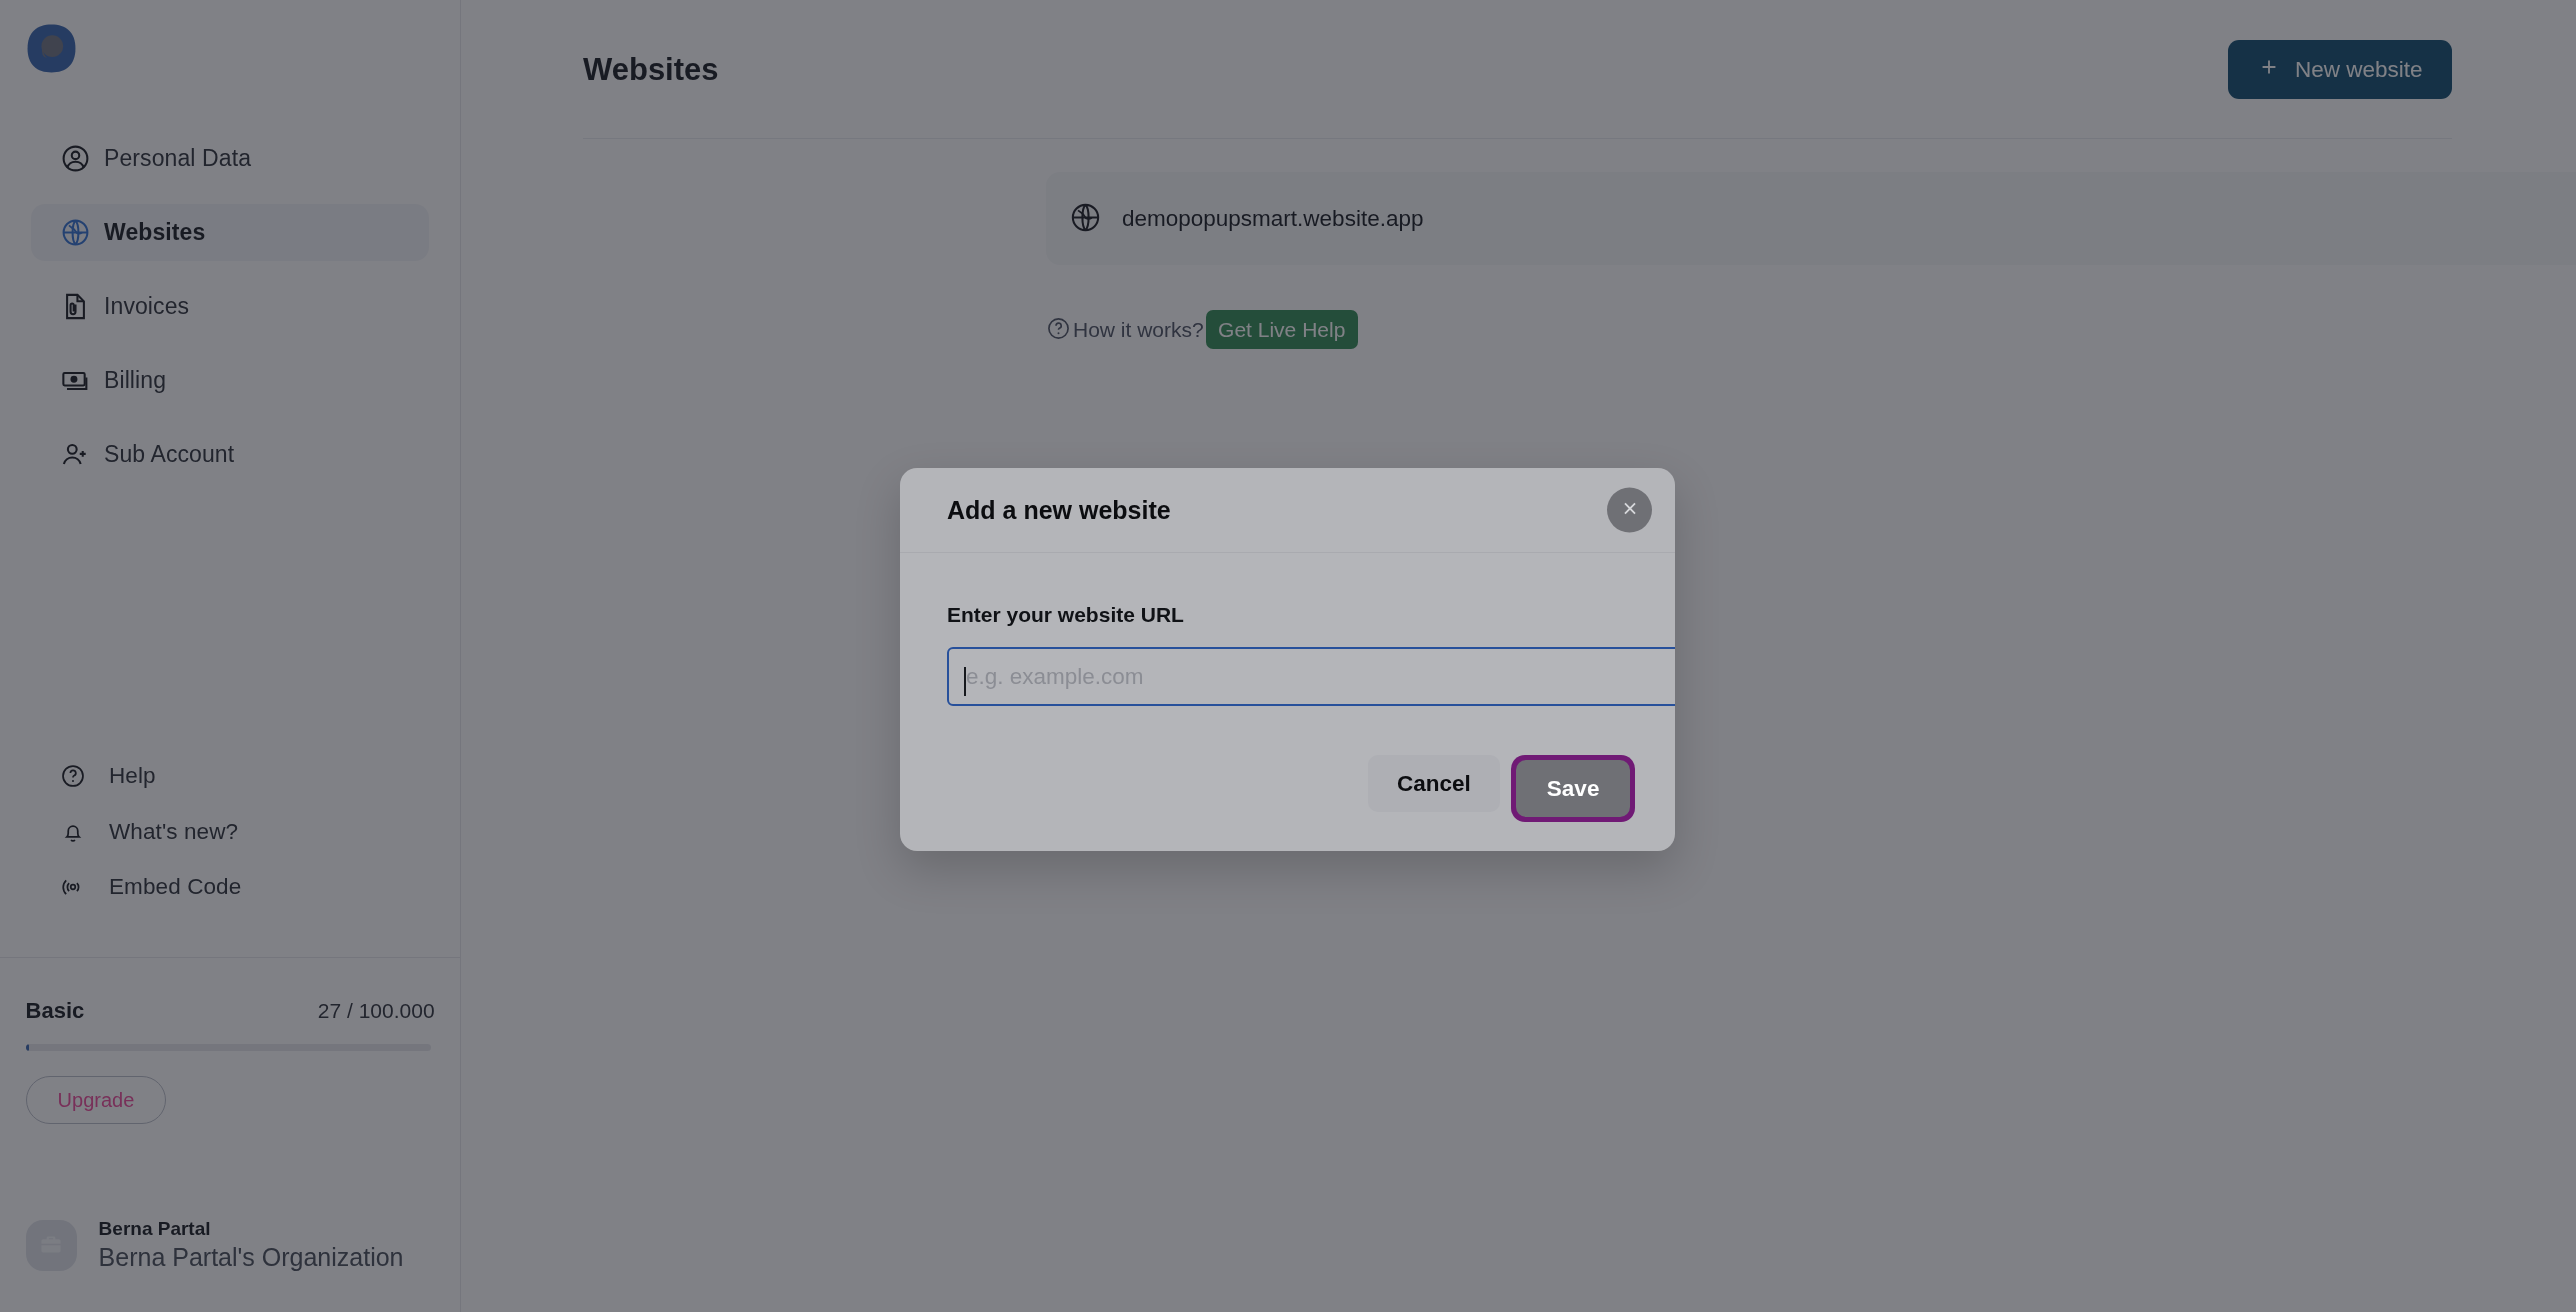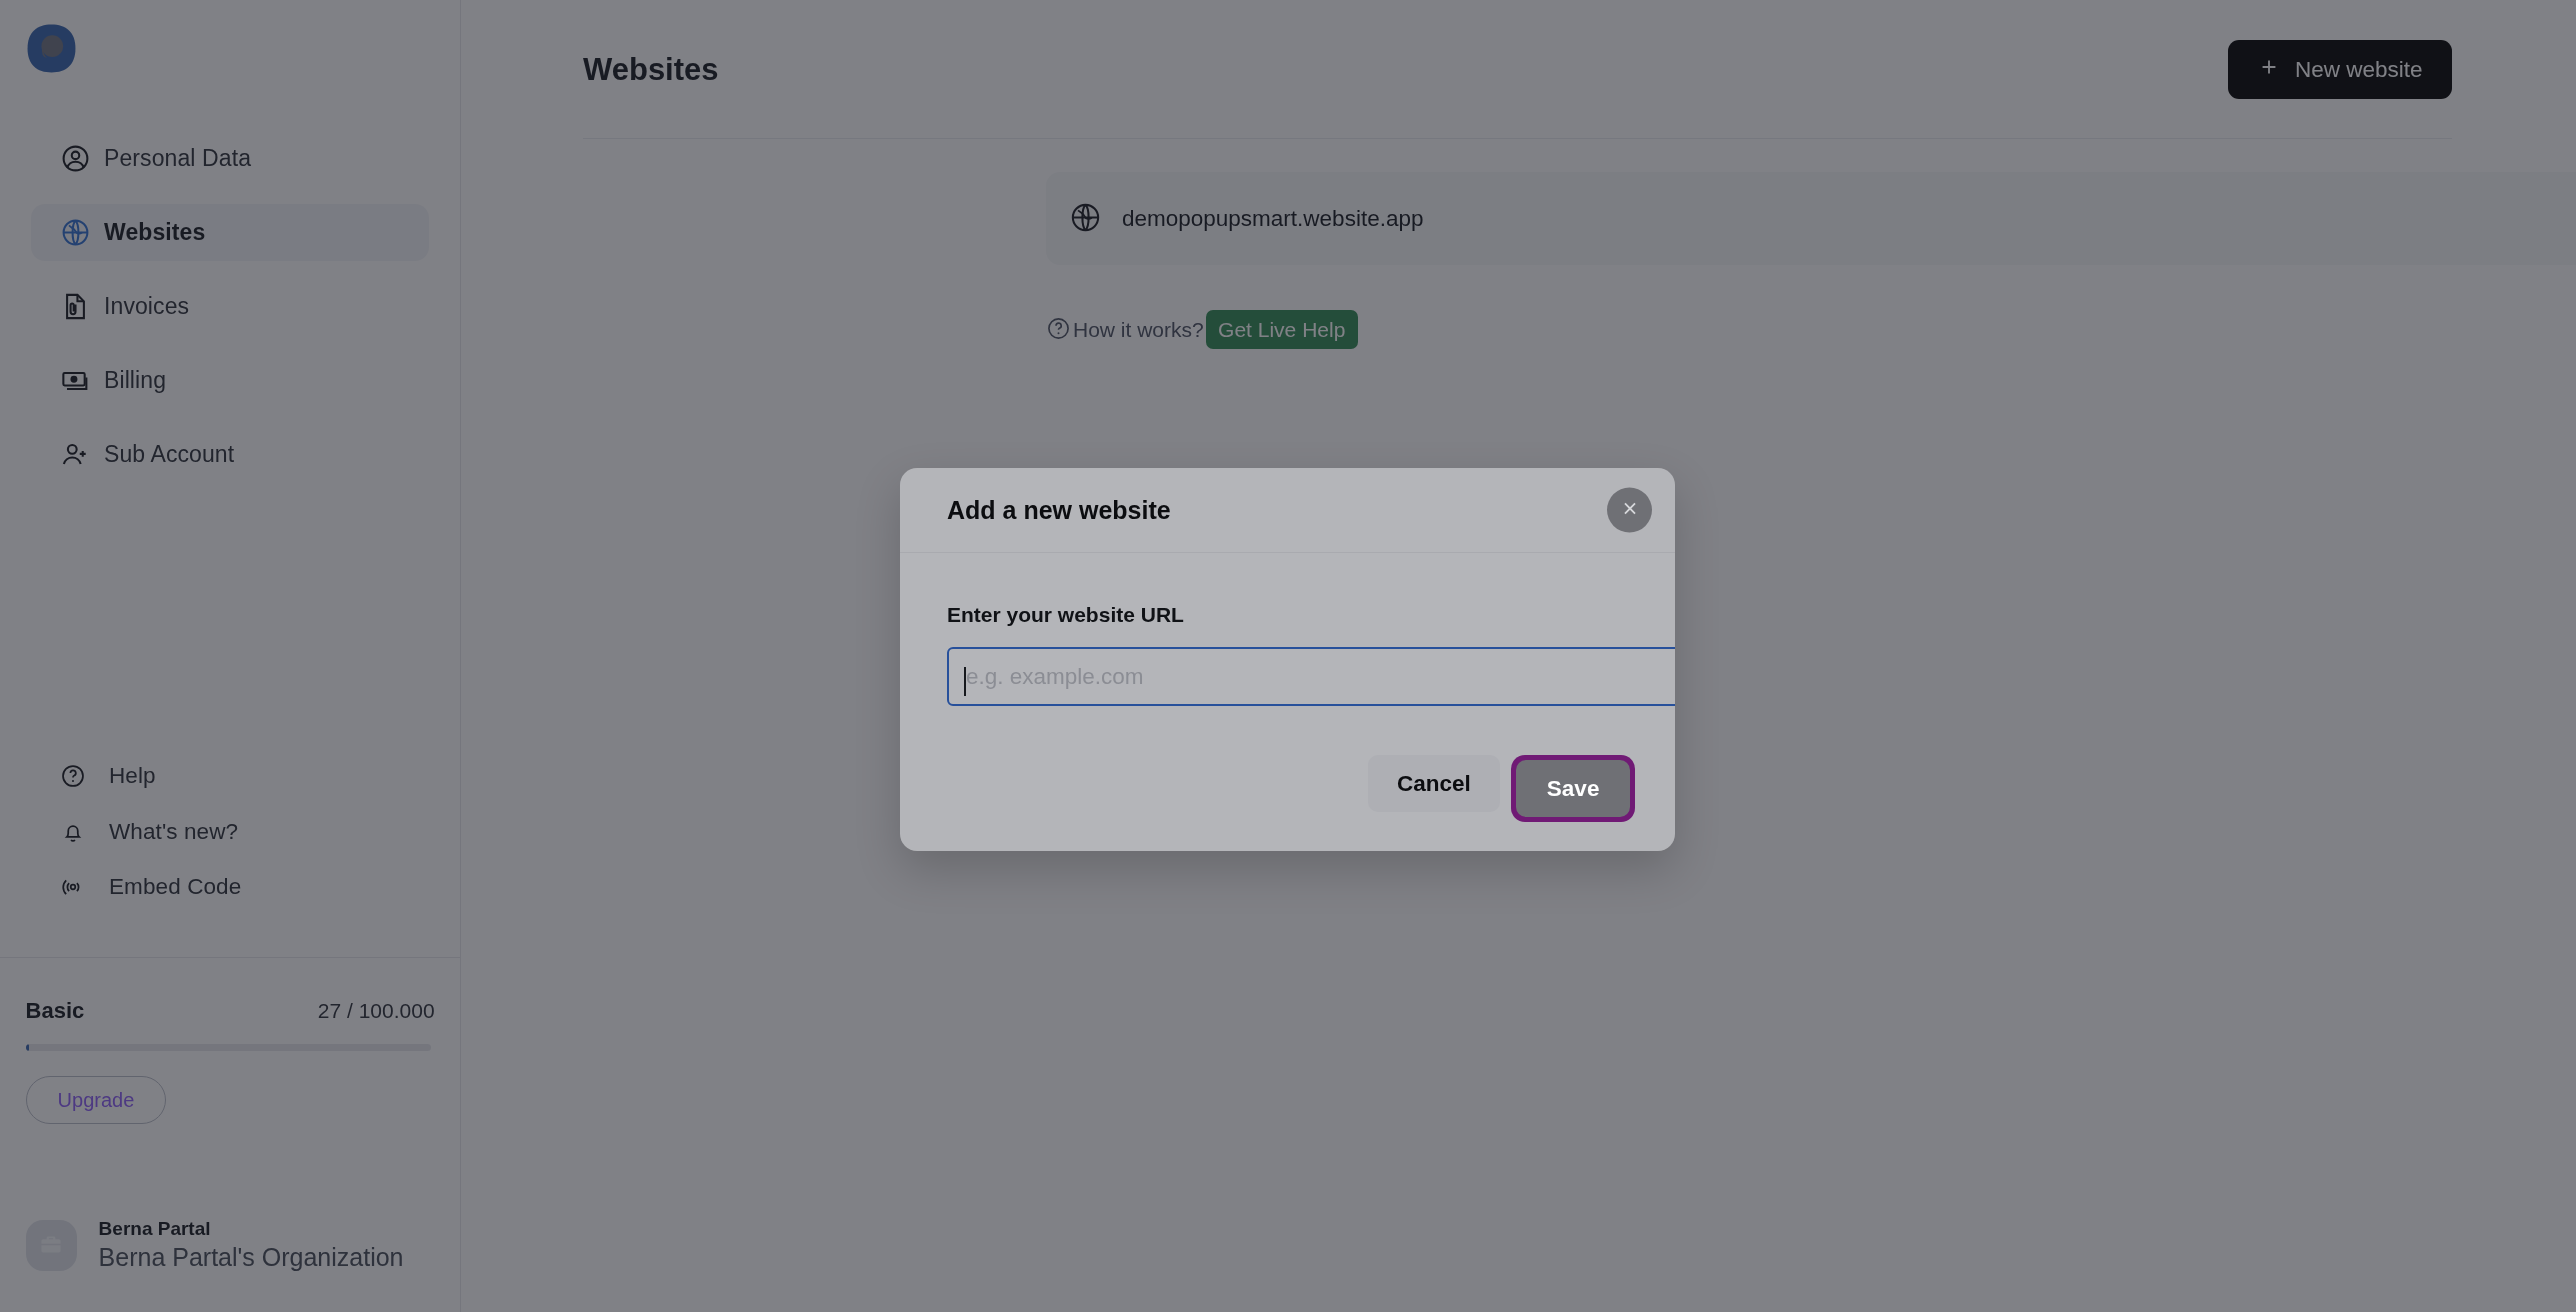--- a/index.html
+++ b/index.html
@@ -73,21 +73,21 @@
     overflow: hidden;
   }
   .plan-bar-fill { height: 100%; background: #3463ad; border-radius: 3.9px; width: 3.1px; }
   .upgrade-btn {
     margin-top: 25px;
     display: inline-flex; align-items: center; justify-content: center;
     height: 48px; padding: 12px 31px;
     border: 0.8px solid #b9bdc8;
     border-radius: 24px;
     background: transparent;
-    font-size: 20px; color: #8b5cf6;
+    font-size: 20px; color: #ec4899;
     font-family: "Liberation Sans", sans-serif;
     cursor: pointer;
   }
 
   .user-block {
     position: absolute; left: 25.6px; top: 1217px;
     display: flex; align-items: center;
   }
   .user-avatar {
     width: 51px; height: 51px;
@@ -108,21 +108,21 @@
   }
   .page-head {
     position: absolute; left: 122px; top: 40px;
     width: 1869px;
     display: flex; align-items: center; justify-content: space-between;
   }
   .page-title { font-size: 31px; font-weight: bold; color: #14181f; }
   .new-site-btn {
     display: inline-flex; align-items: center; gap: 15.5px;
     height: 59px; padding: 0 29.4px;
-    background: #000000; color: #ffffff;
+    background: #0c4a6e; color: #ffffff;
     border: none; border-radius: 11px;
     font-size: 22.5px; font-family: "Liberation Sans", sans-serif;
     cursor: pointer;
   }
   .head-rule {
     position: absolute; left: 122px; top: 138px;
     width: 1869px; height: 0.8px; background: #e9eaee;
   }
 
   .site-row {

